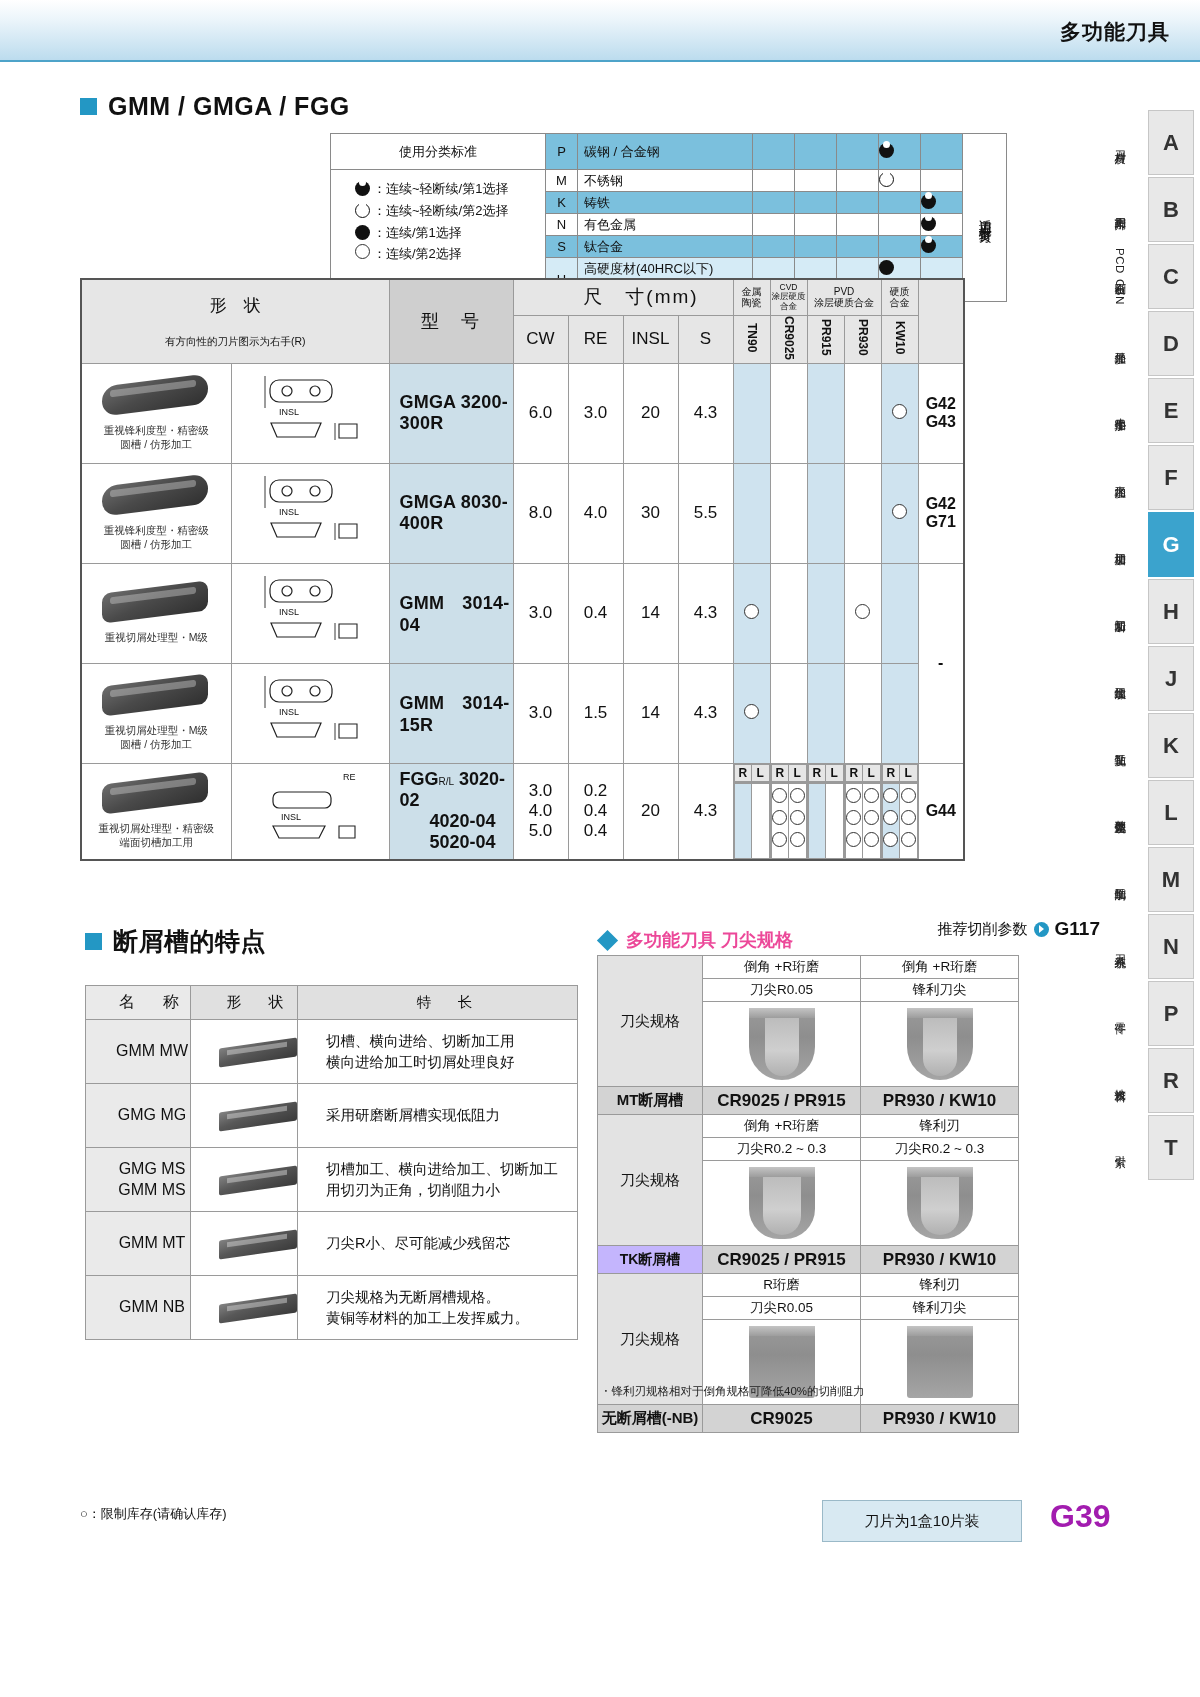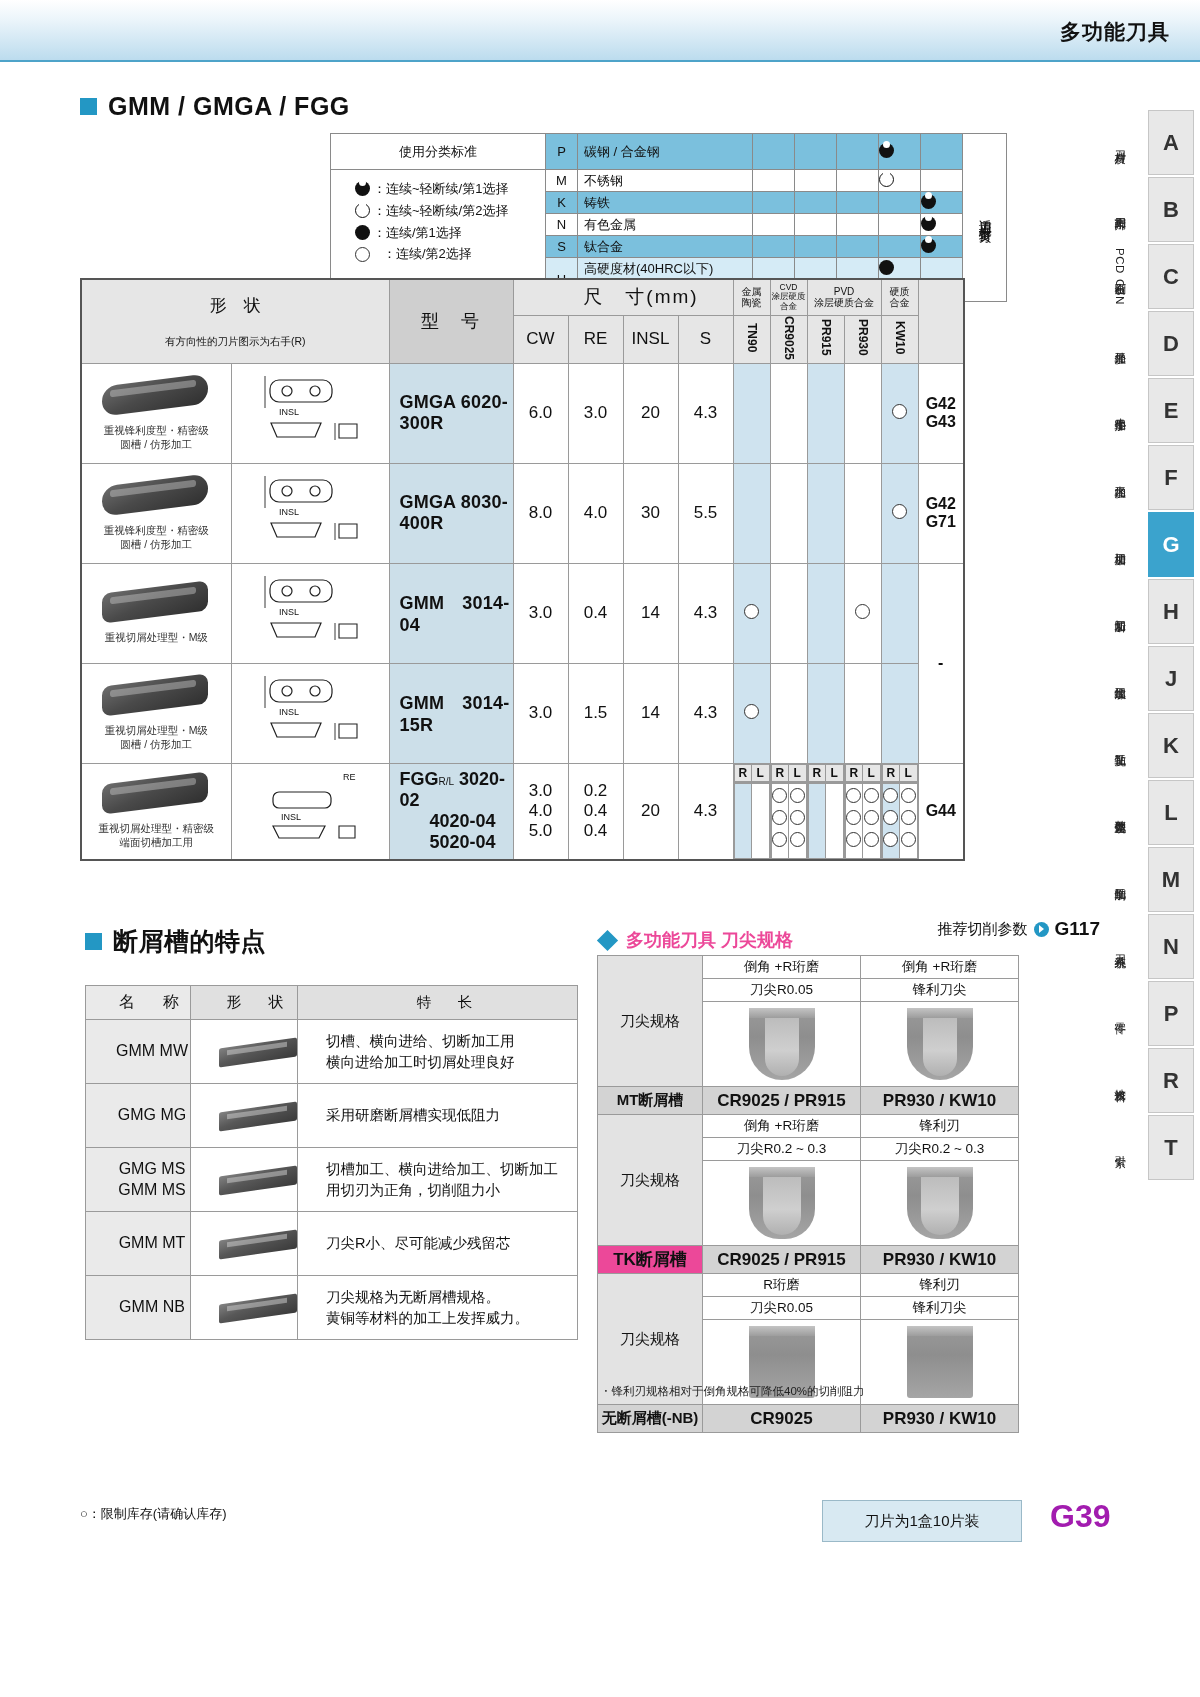--- a/index.html
+++ b/index.html
@@ -312,21 +312,21 @@
             <span>：连续~轻断续/第1选择</span>
           </div>
           <div style="display:flex;align-items:center;gap:3px;margin:2px 0;">
             <span class="mk mk-halflight"></span>
             <span>：连续~轻断续/第2选择</span>
           </div>
           <div style="display:flex;align-items:center;gap:3px;margin:2px 0;">
             <span class="mk mk-solid"></span>
             <span>：连续/第1选择</span>
           </div>
-          <div style="display:flex;align-items:center;gap:13px;margin:2px 0;">
+          <div style="display:flex;align-items:flex-start;gap:3px;margin:2px 0;">
             <span class="mk mk-open"></span>
             <span>：连续/第2选择</span>
           </div>
         </td>
     <td class="cl-letter band-b">M</td>
     <td class="cl-mat band-b">不锈钢</td>
     <td class="cl-cell band-b"></td>
     <td class="cl-cell band-b"></td>
     <td class="cl-cell band-b"></td>
     <td class="cl-cell band-b"><span class="mk mk-halflight"></span></td>
@@ -424,21 +424,21 @@
               <circle cx="80" cy="23" r="5" fill="none" stroke="#222" stroke-width="1.2"></circle>
               <text x="44" y="47" font-size="9" fill="#111" font-family="Liberation Sans">INSL</text>
               <path d="M36 55 h50 l-6 14 h-38 z" fill="none" stroke="#222" stroke-width="1.2"></path>
               <path d="M104 56 h18 v14 h-18 z" fill="none" stroke="#222" stroke-width="1.1"></path>
               <line x1="30" y1="8" x2="30" y2="40" stroke="#222" stroke-width="0.9"></line>
               <line x1="100" y1="55" x2="100" y2="72" stroke="#222" stroke-width="0.9"></line>
             </svg>
           </div>
         </td>
         <td class="model-col">
-          <div class="model-txt">GMGA 6020-300R</div>
+          <div class="model-txt">GMGA 3200-300R</div>
         </td>
         <td class="dim-col">6.0</td>
         <td class="dim-col">3.0</td>
         <td class="dim-col">20</td>
         <td class="dim-col">4.3</td>
         <td class="gr-col tint" style="text-align:center;"></td>
         <td class="gr-col blank" style="text-align:center;"></td>
         <td class="gr-col tint" style="text-align:center;"></td>
         <td class="gr-col blank" style="text-align:center;"></td>
         <td class="gr-col tint" style="text-align:center;"><span class="mk mk-open"></span></td>
@@ -853,21 +853,21 @@
         </td>
         <td class="ns-cell">
           <div class="nspic r2">
             <div class="nb"></div>
             <div class="groove"></div>
             <div class="edge"></div>
           </div>
         </td>
       </tr>
       <tr>
-        <td class="ns-grade ns-lbl" style="background:#ec4899;font-size:17px;">TK断屑槽</td>
+        <td class="ns-grade ns-lbl" style="background:#c4b5fd;font-size:14px;">TK断屑槽</td>
         <td class="ns-grade ns-cell">CR9025 / PR915</td>
         <td class="ns-grade ns-cell">PR930 / KW10</td>
       </tr>
       <tr>
         <td class="ns-lbl" rowspan="3">刀尖规格</td>
         <td class="ns-sub ns-cell">R珩磨</td>
         <td class="ns-sub ns-cell">锋利刃</td>
       </tr>
       <tr>
         <td class="ns-sub ns-cell">刀尖R0.05</td>

